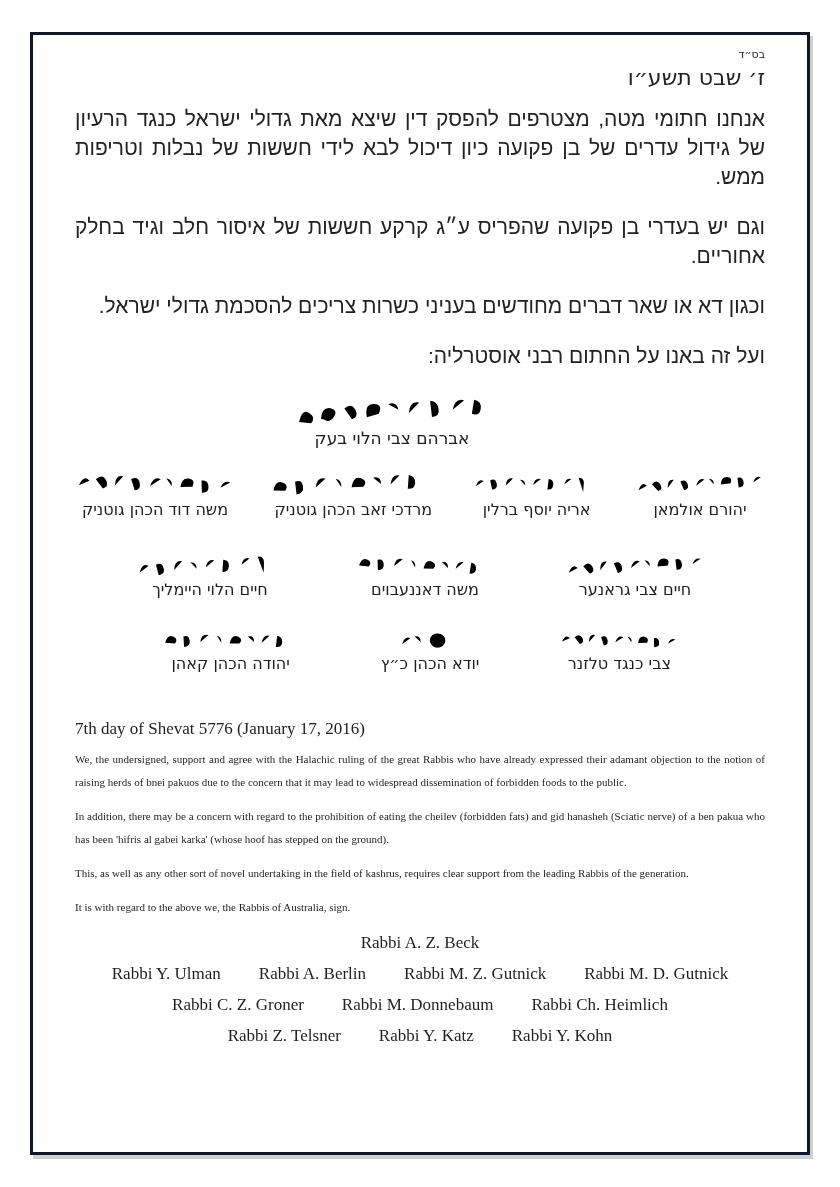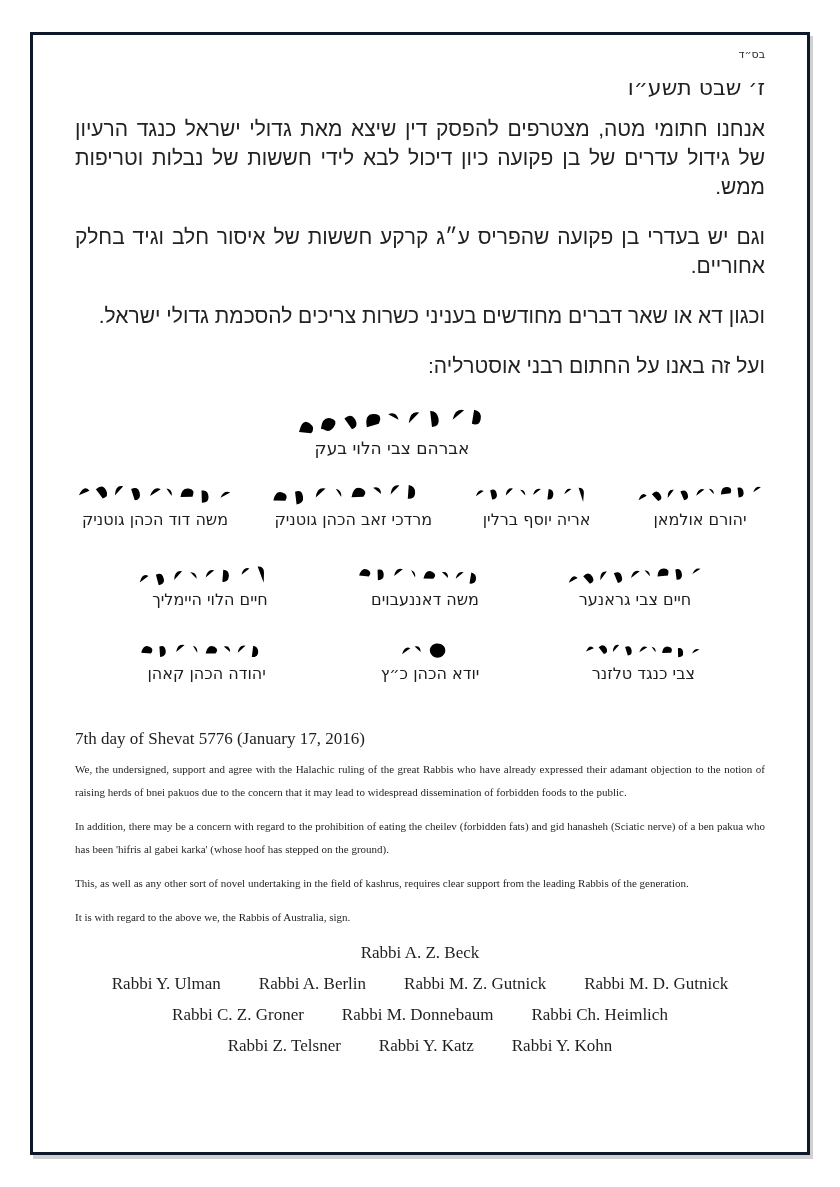--- a/index.html
+++ b/index.html
@@ -22,35 +22,35 @@
   .inner { padding: 14px 42px 0 42px; }
 
   .bsd {
     direction: rtl; text-align: right;
     font-family: "DejaVu Sans", sans-serif;
     font-size: 11px; line-height: 12px; color: #2a2a2a;
   }
   .heb-date {
     direction: rtl; text-align: right;
     font-family: "DejaVu Sans", sans-serif;
-    font-size: 22px; line-height: 28px; margin-top: 13px;
+    font-size: 22px; line-height: 28px; margin-top: 3px;
   }
   .heb-para {
     direction: rtl; text-align: justify; text-align-last: right;
     font-family: Liberation Sans, sans-serif;
     font-size: 21px; line-height: 29px; margin-top: 12px;
     color: #222;
   }
   .heb-closing { text-align: right; }
 
   .sig-lead { margin-top: 14px; text-align: center; transform: translateX(-28px); }
   .sig-row { display: flex; margin-top: 18px; }
   .sig-row.r1 { justify-content: space-between; }
   .sig-row.r2 { justify-content: center; gap: 70px; margin-top: 30px; }
-  .sig-row.r3 { justify-content: center; gap: 104px; margin-top: 26px; }
+  .sig-row.r3 { justify-content: center; gap: 80px; margin-top: 26px; }
   .sig-col { text-align: center; }
   .scr { display: block; margin: 0 auto; }
   .tilt-l { transform: rotate(-3deg); }
   .tilt-r { transform: rotate(2deg); }
   .sig-name {
     direction: rtl;
     font-family: "DejaVu Sans", sans-serif;
     font-size: 16px; line-height: 22px; color: #1d1d1d;
   }
   .sig-lead .sig-name { font-size: 17px; }

